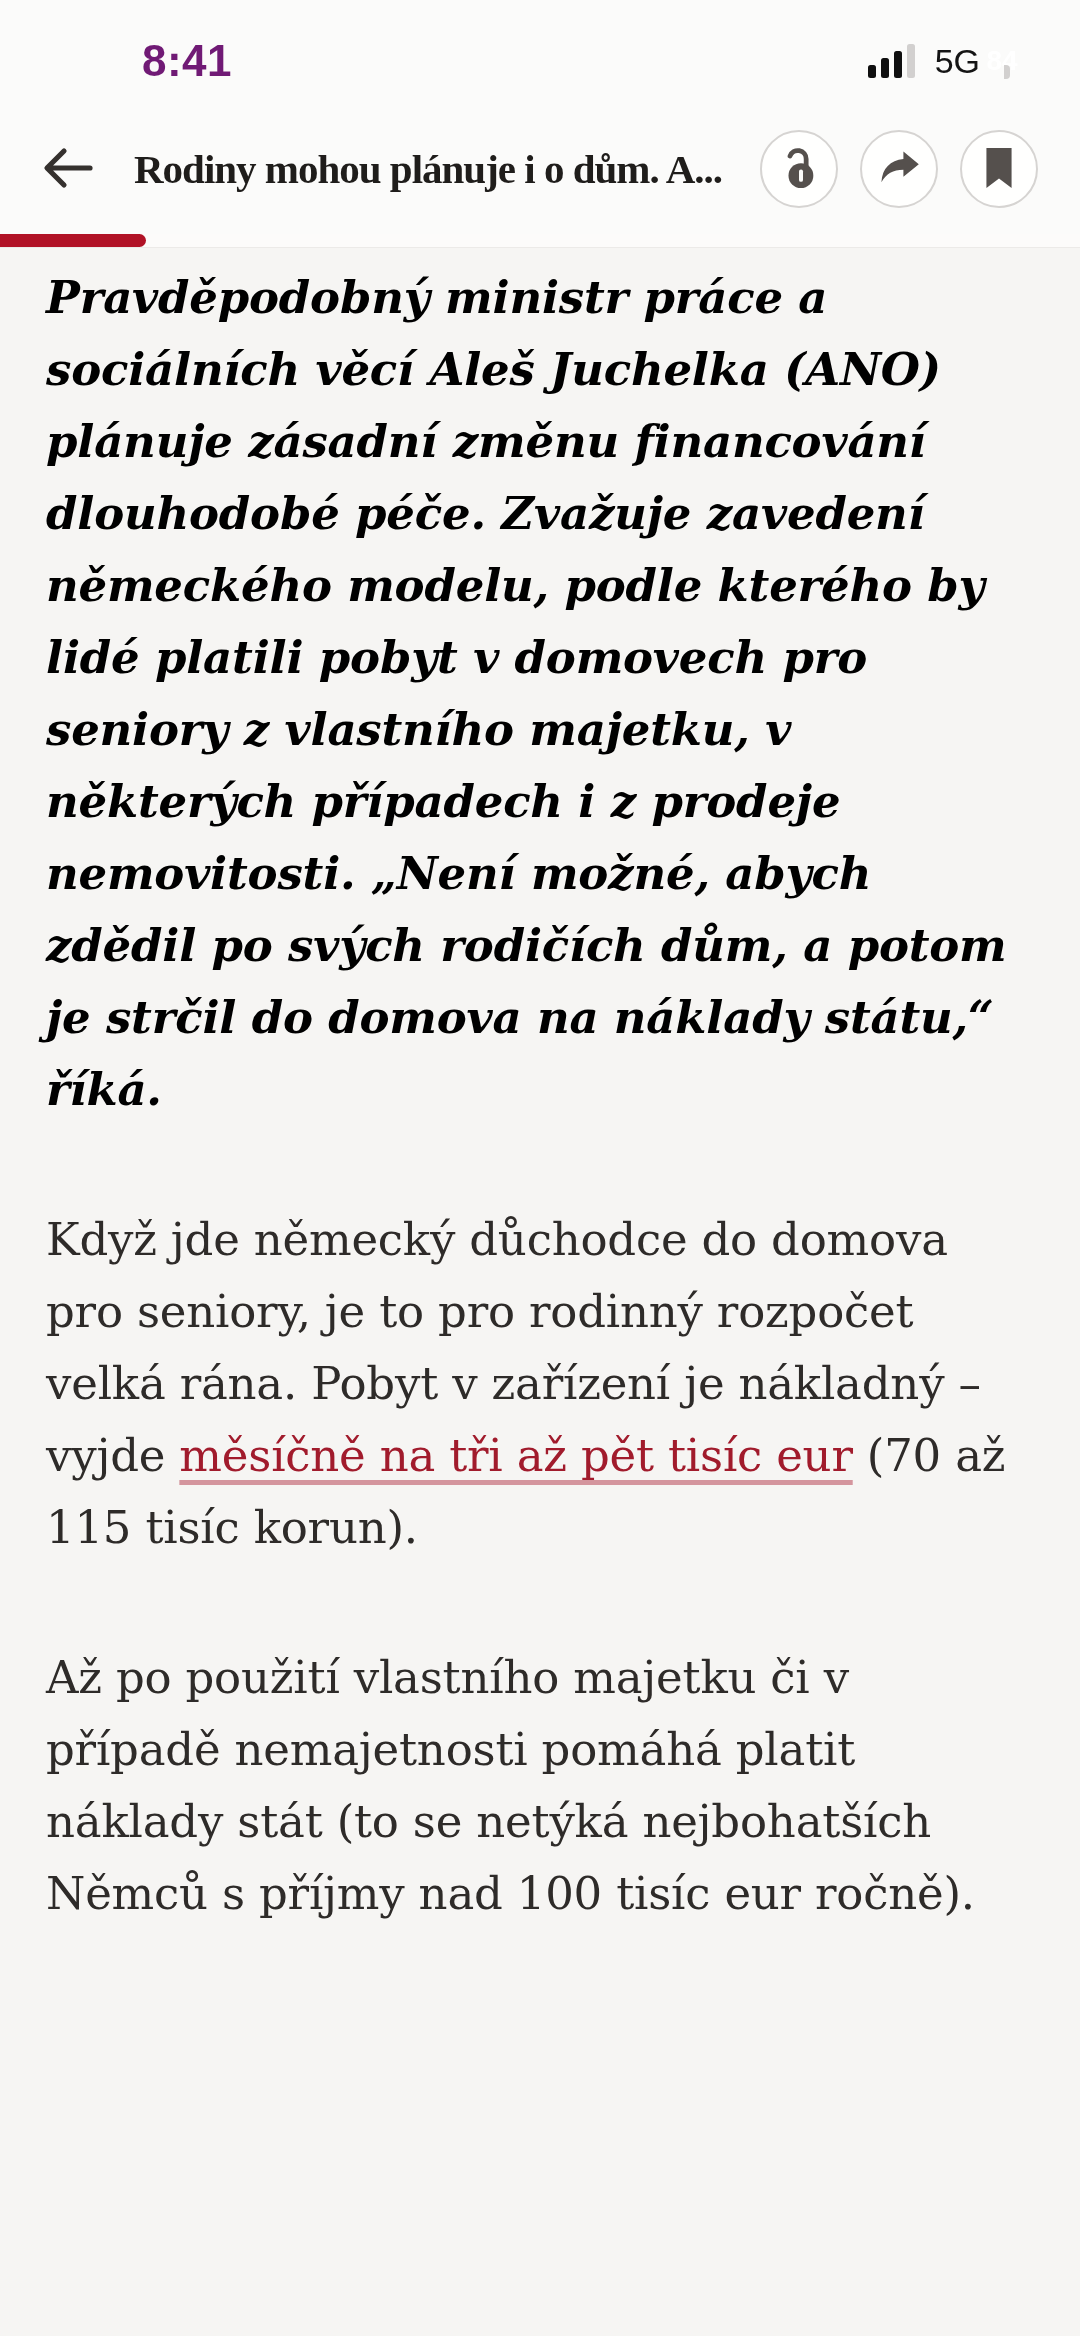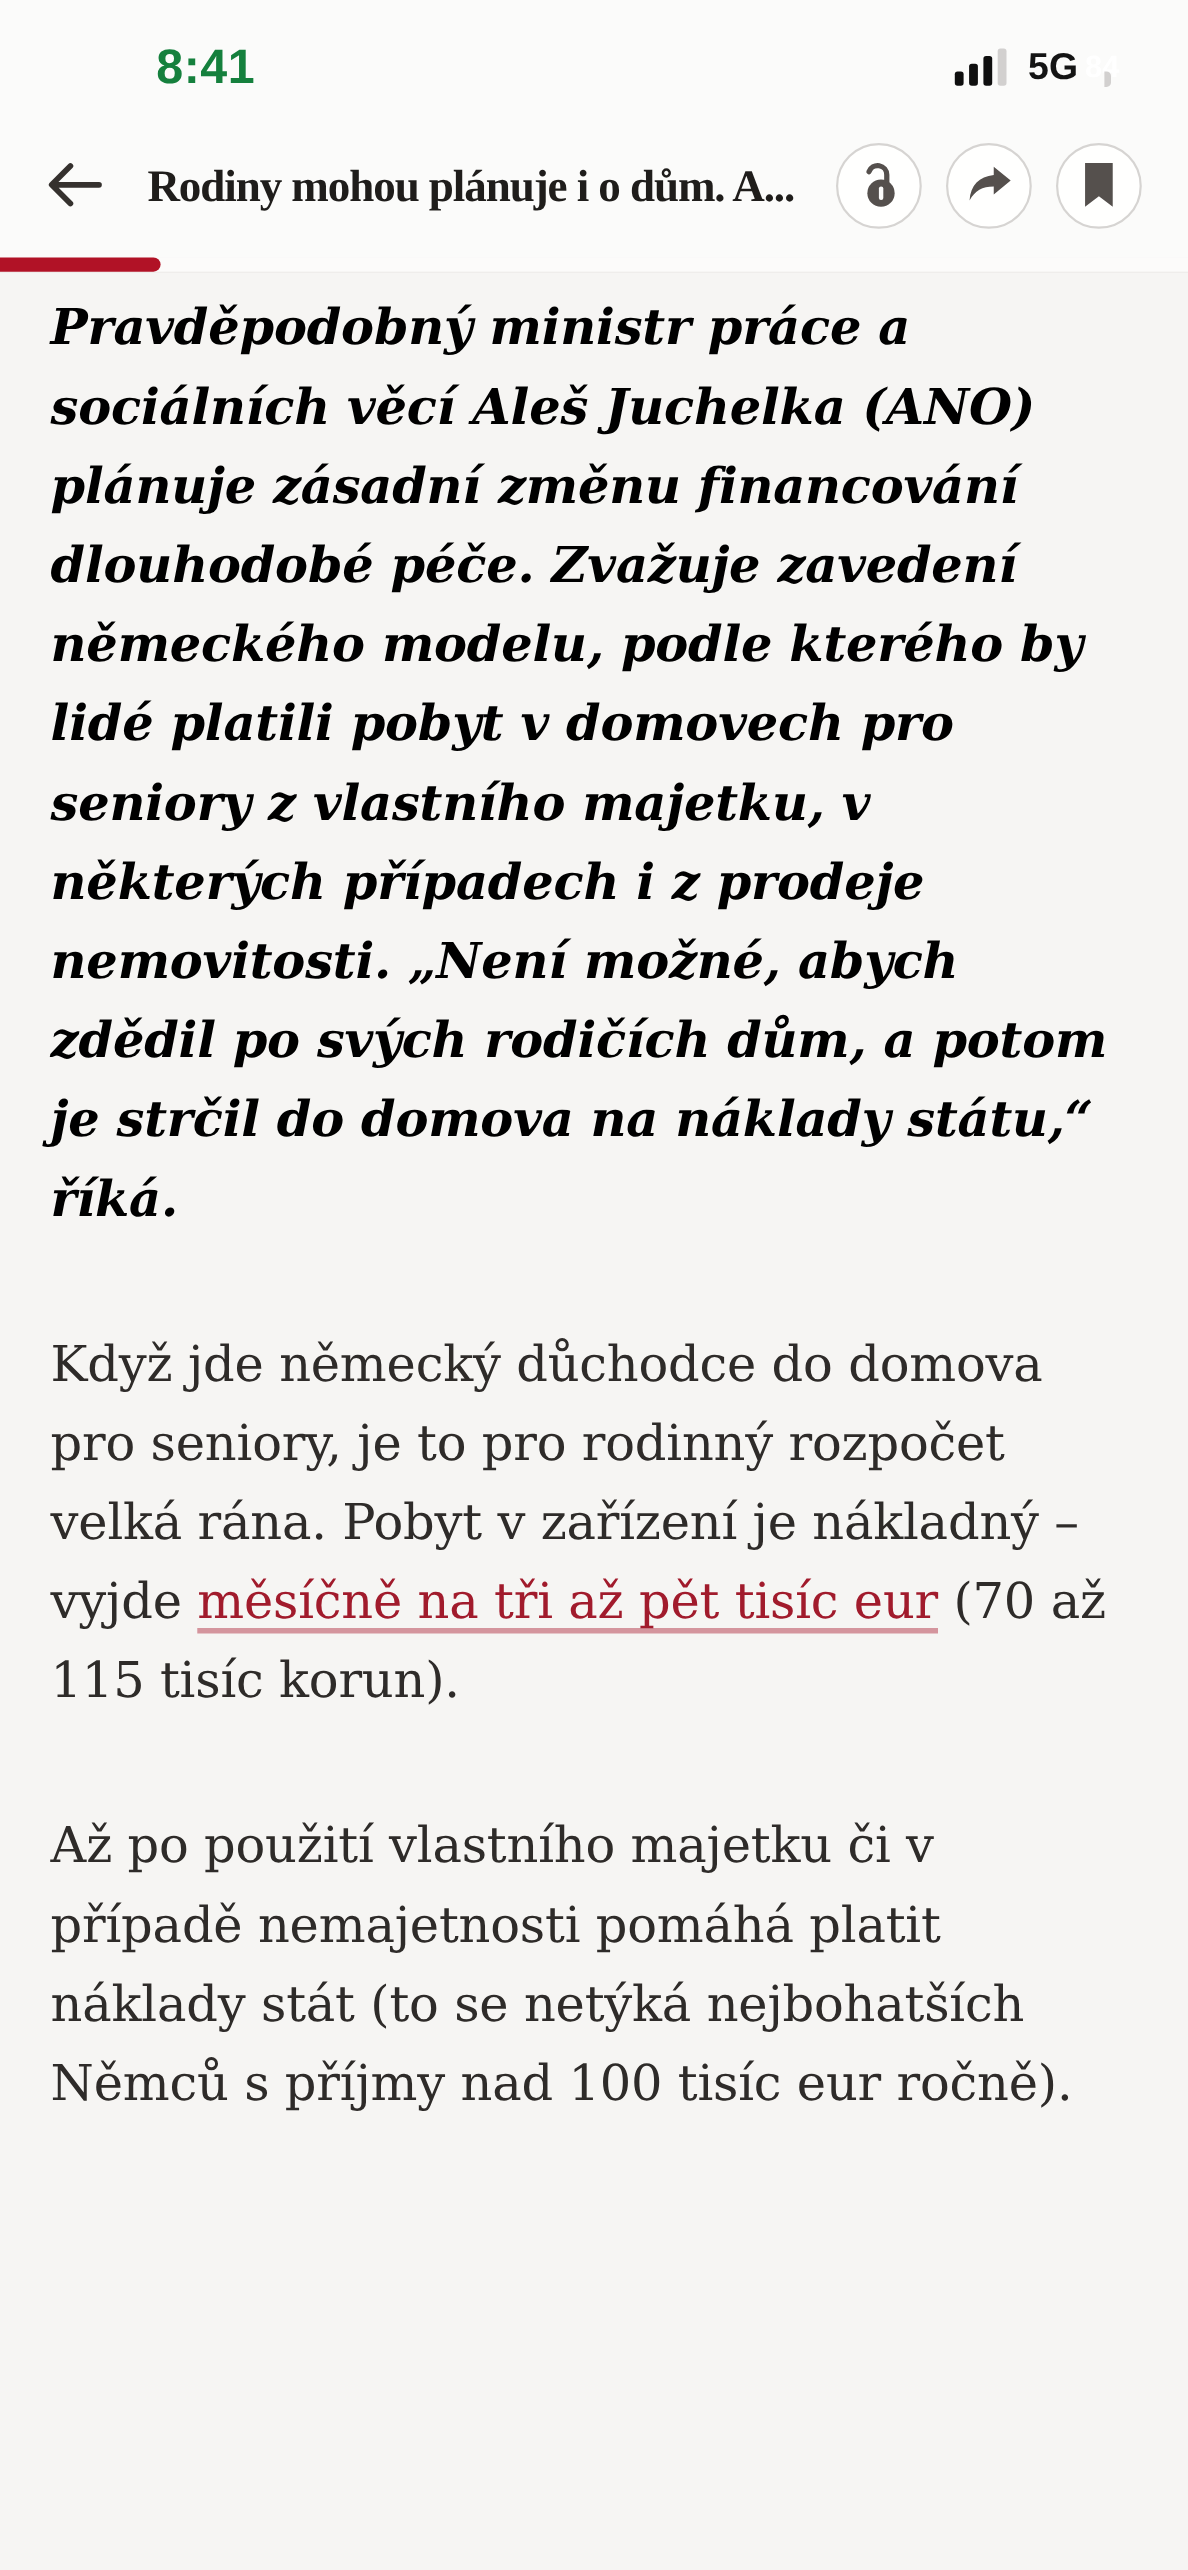--- a/index.html
+++ b/index.html
@@ -14,27 +14,27 @@
   }
   
   .top-chrome{background:#fbfbfa;}
   .status-bar{
     height:104px;
     display:flex;align-items:center;justify-content:space-between;
     padding:18px 78px 0 142px;
     box-sizing:border-box;
     font-family:"Liberation Sans", sans-serif;
   }
-  .status-time{font-size:44px;font-weight:700;color:#15803d;letter-spacing:.5px;}
+  .status-time{font-size:44px;font-weight:700;color:#701a75;letter-spacing:.5px;}
   .status-right{display:flex;align-items:center;gap:18px;}
   .signal{display:flex;align-items:flex-end;gap:5px;height:34px;}
   .signal i{display:block;width:8px;border-radius:2.5px;background:#0f0f0f;}
   .signal i.b1{height:13px;} .signal i.b2{height:20px;} .signal i.b3{height:27px;}
   .signal i.b4{height:34px;background:#d2d0cf;}
-  .net-label{font-size:34px;font-weight:700;color:#141414;margin-left:2px;}
+  .net-label{font-size:34px;font-weight:400;color:#141414;margin-left:2px;}
   .battery{position:relative;width:78px;height:40px;border-radius:12px;background:#d2d0cf;overflow:hidden;margin-left:4px;}
   .batt-fill{
     position:absolute;left:0;top:0;bottom:0;width:84%;
     background:#0b0b0b;border-radius:12px 0 0 12px;
     display:flex;align-items:center;justify-content:center;
     color:#ffffff;font-size:28px;font-weight:700;letter-spacing:0;
   }
   .batt-cap{position:absolute;display:block;width:6px;height:14px;border-radius:0 4px 4px 0;background:#d2d0cf;right:-8px;top:13px;}
   .batt-wrap{position:relative;}
   

